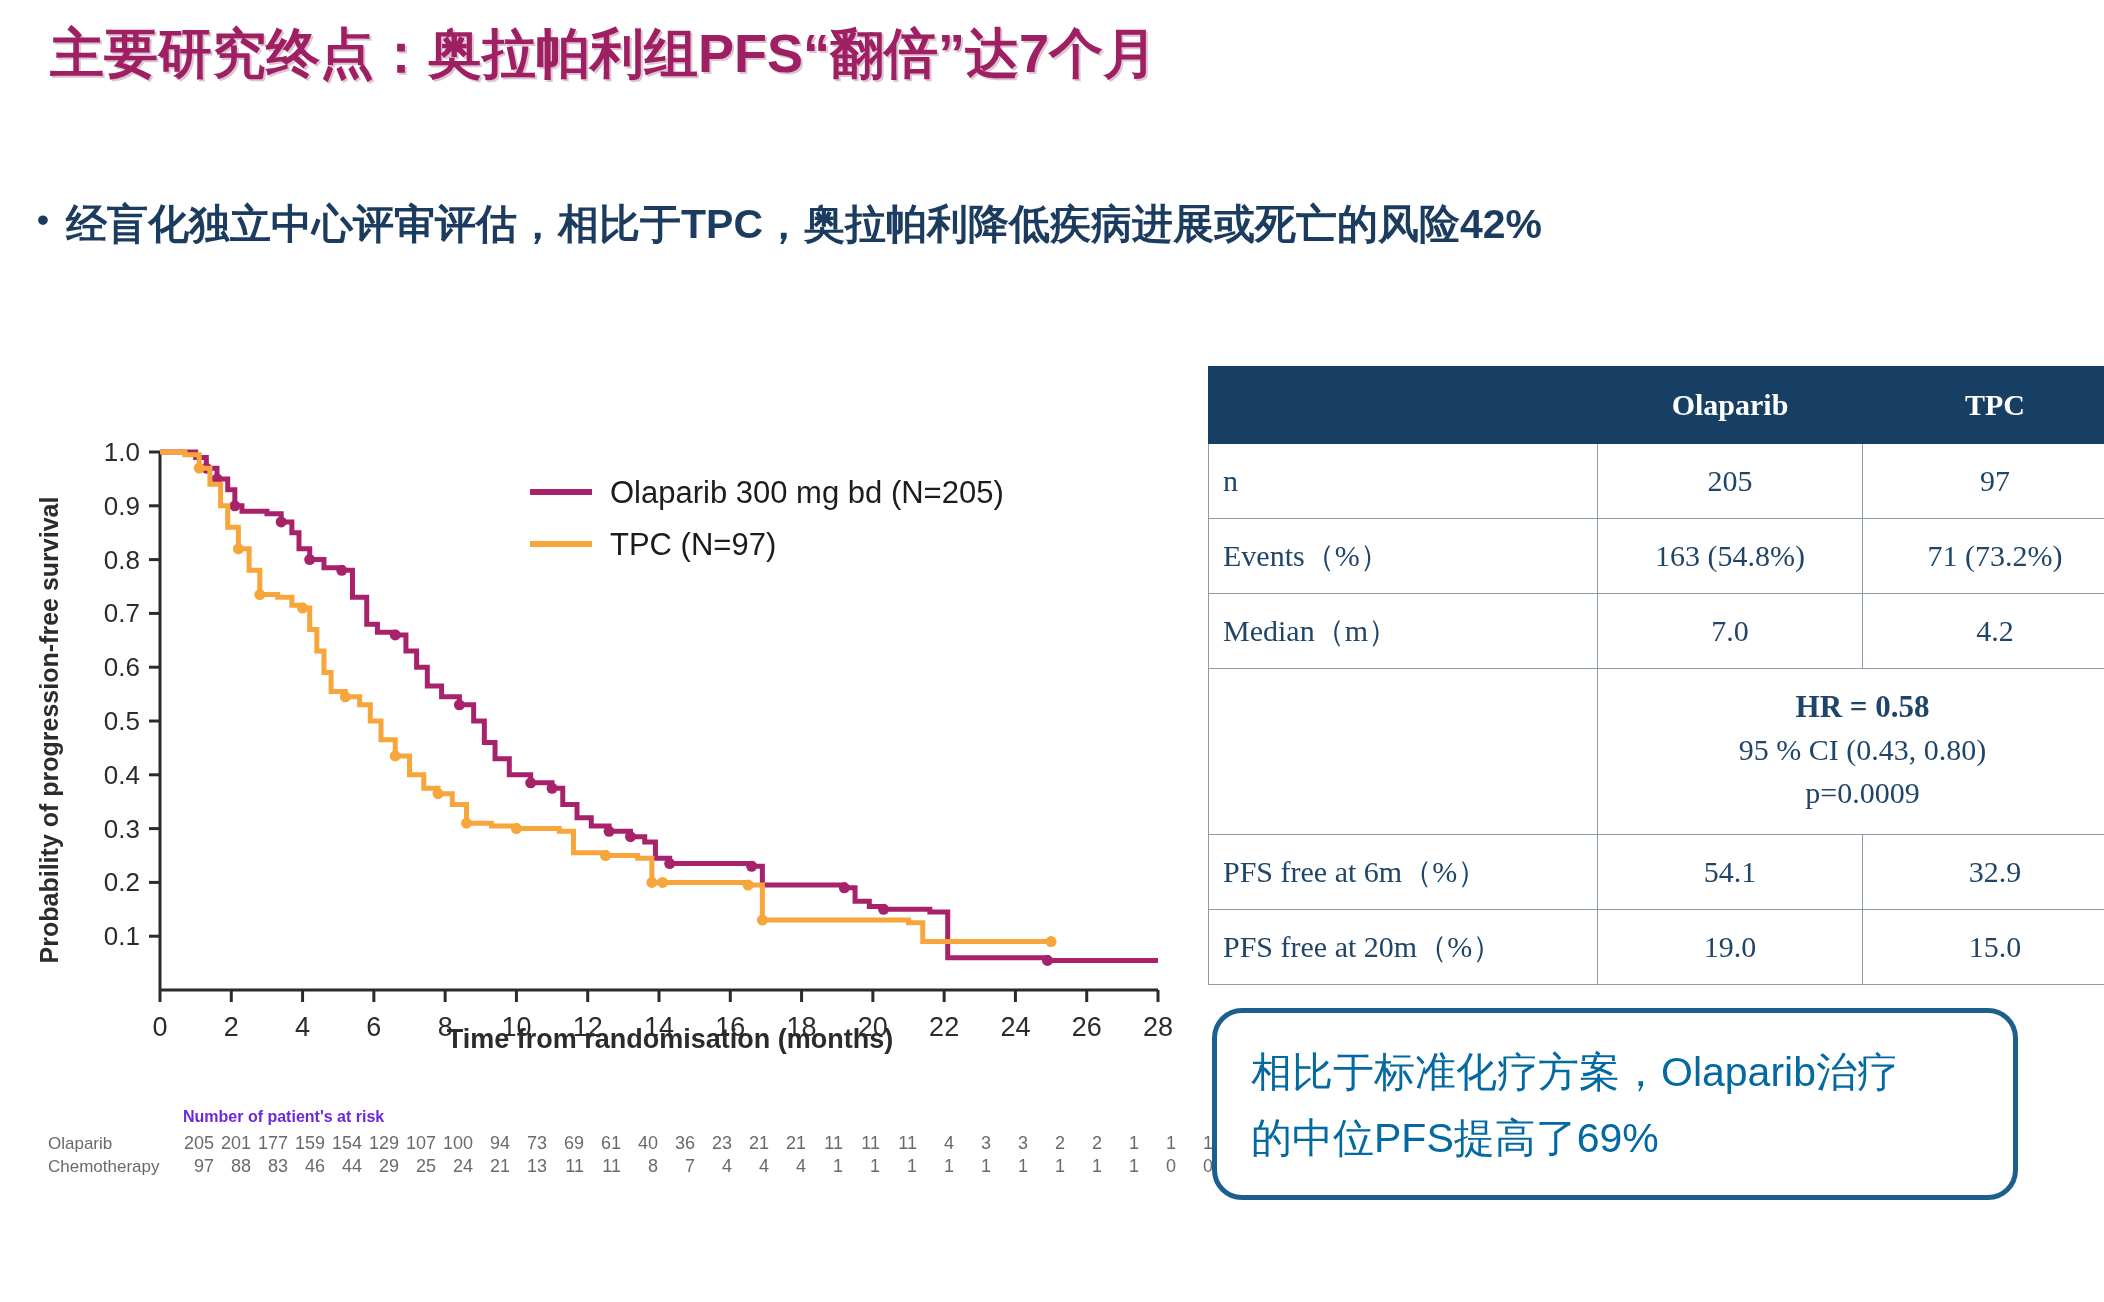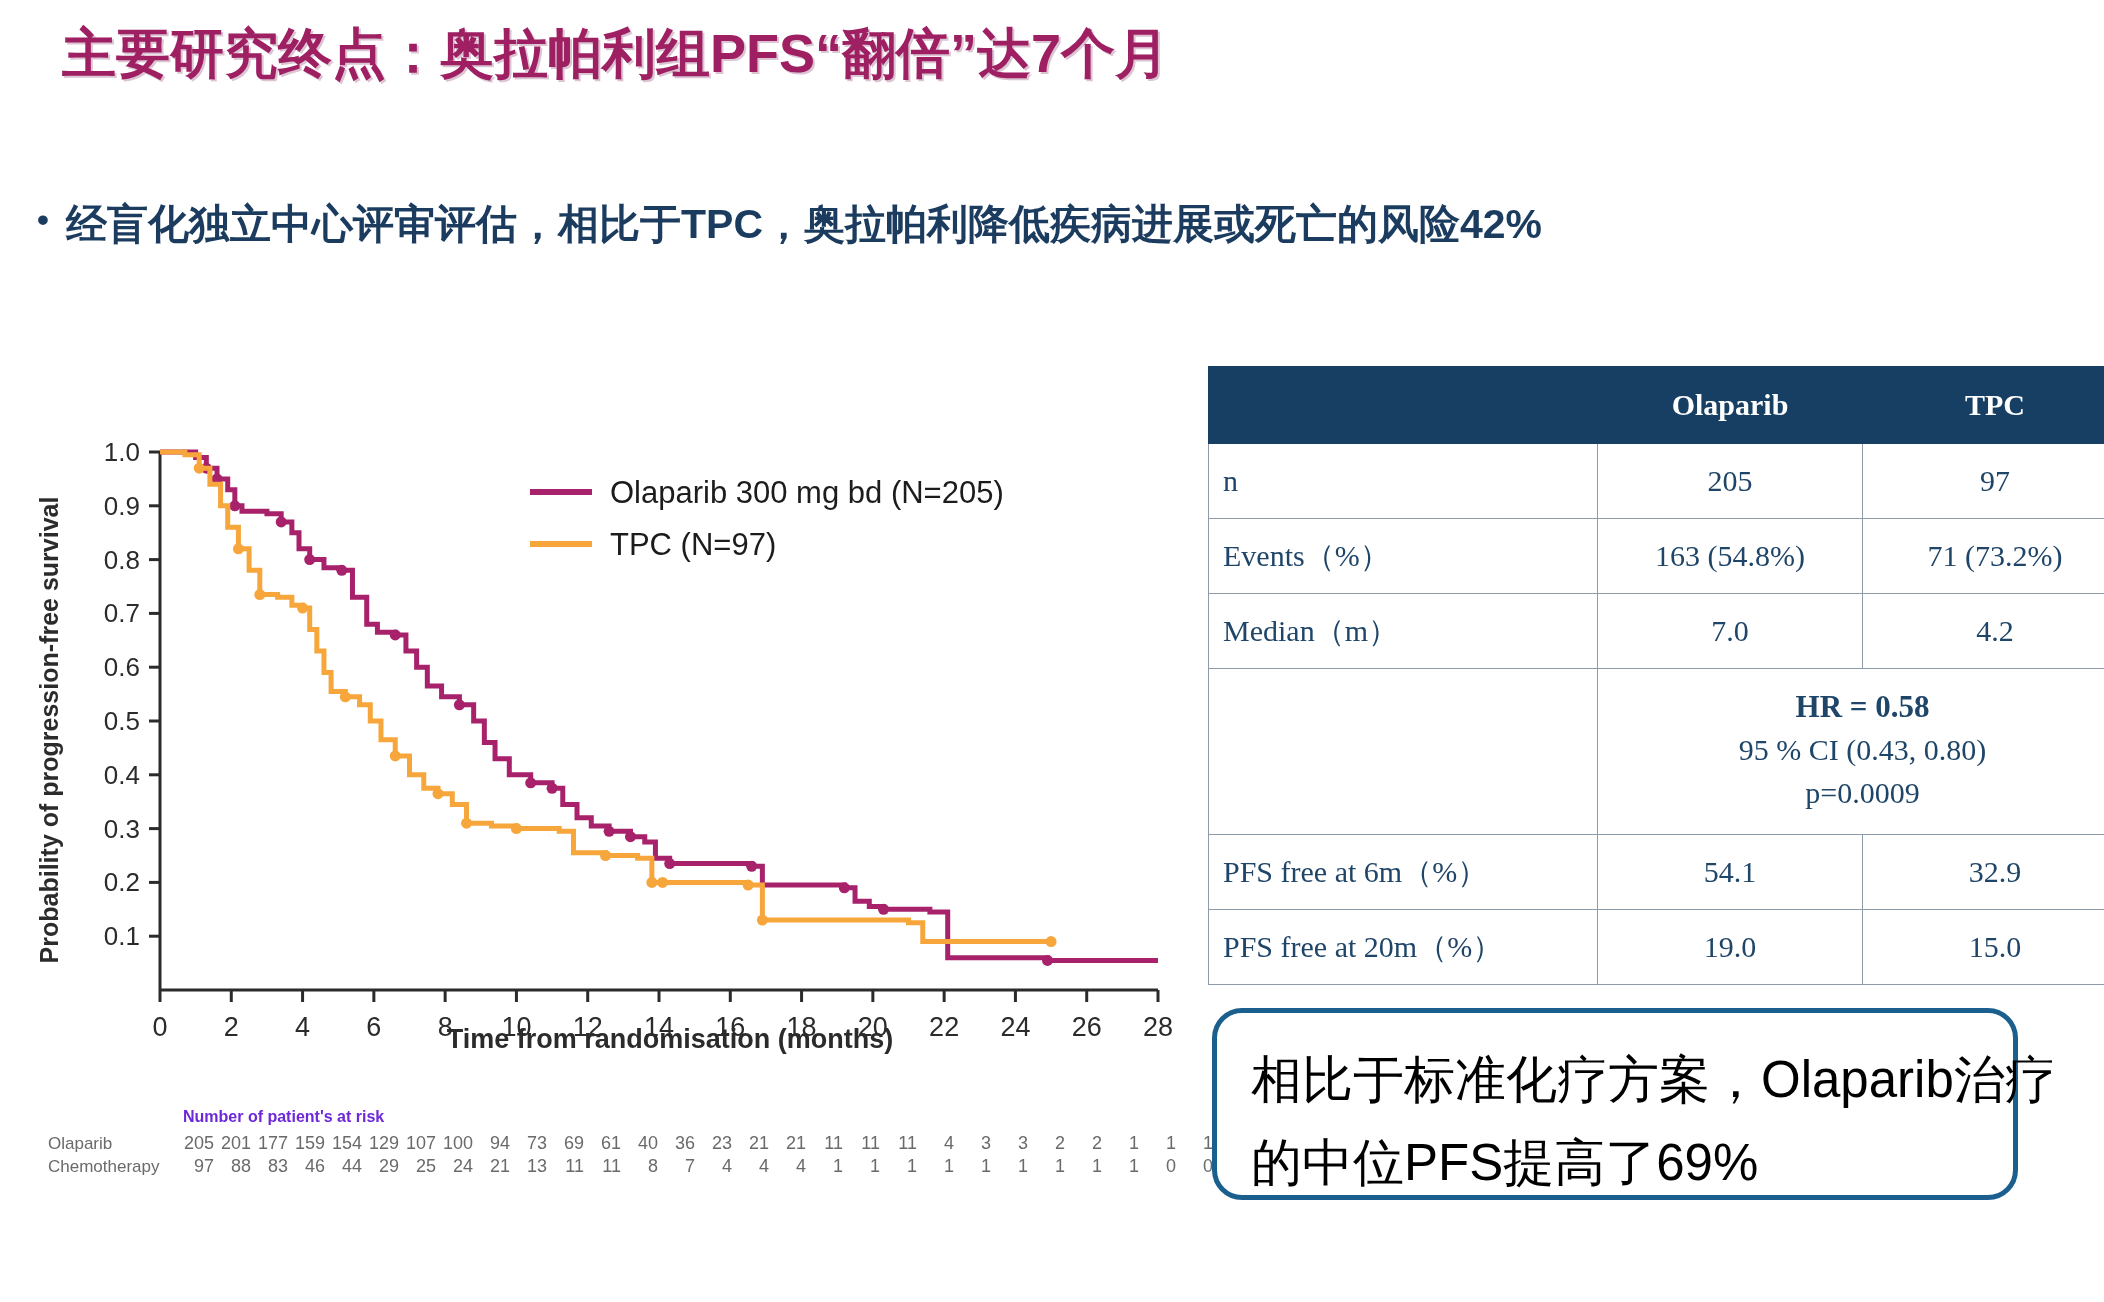--- a/index.html
+++ b/index.html
@@ -11,21 +11,21 @@
     width: 2104px;
     height: 1302px;
     font-family: "Liberation Sans", sans-serif;
     overflow: hidden;
     position: relative;
   }
 
   
   #slide-title {
     position: absolute;
-    left: 62px;
+    left: 50px;
     top: 18px;
     font-size: 54px;
     font-weight: bold;
     color: #9e2063;
     letter-spacing: 0px;
     white-space: nowrap;
     text-shadow: 2px 2px 0 rgba(190,150,175,0.55);
   }
 
   
@@ -150,22 +150,22 @@
   
   #callout {
     position: absolute;
     left: 1212px;
     top: 1008px;
     width: 806px;
     height: 192px;
     border: 5px solid #1b5f8e;
     border-radius: 30px;
     box-sizing: border-box;
-    color: #000000;
-    font-size: 51px;
+    color: #0369a1;
+    font-size: 41px;
     line-height: 1.62;
     padding: 26px 34px 0 34px;
     background: #ffffff;
   }
   #callout .cl-line { display: block; white-space: nowrap; }
 </style>
 </head>
 <body>
 
 <div id="slide-title">主要研究终点：奥拉帕利组PFS“翻倍”达7个月</div>

